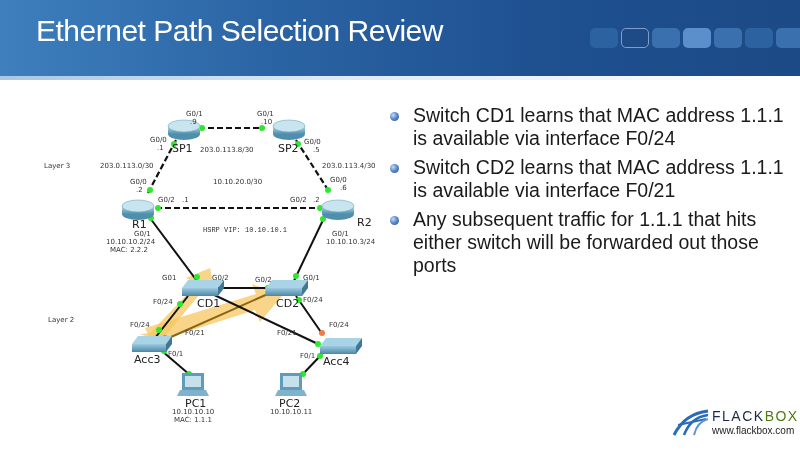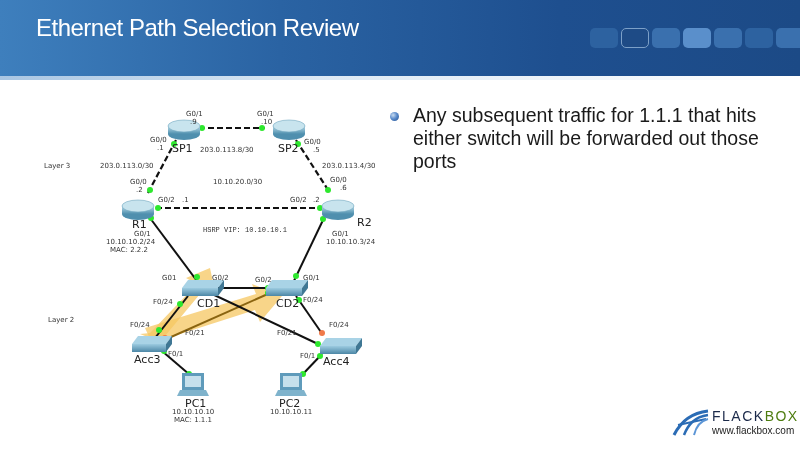--- a/index.html
+++ b/index.html
@@ -1,21 +1,21 @@
 <!DOCTYPE html>
 <html><head>
 <meta charset="utf-8">
 <style>
   html, body { margin:0; padding:0; }
   body { width:800px; height:450px; overflow:hidden; background:#ffffff; position:relative; font-family:"Liberation Sans", sans-serif; }
   .header { position:absolute; left:0; top:0; width:800px; height:80px;
     background:linear-gradient(90deg,#3e7fbd 0%,#2a63a3 35%,#1e4f8f 70%,#1c4a86 100%); }
   .header::after { content:""; position:absolute; left:0; right:0; bottom:0; height:4px;
     background:linear-gradient(90deg,#a9c6e3 0%,#dde9f4 40%,#ffffff 100%); }
-  .title { position:absolute; left:36px; top:14px; font-size:24px; color:#ffffff; letter-spacing:-0.5px;
+  .title { position:absolute; left:36px; top:14px; font-size:30px; color:#ffffff; letter-spacing:-0.5px;
     font-family:"Liberation Sans", sans-serif; }
   .nav-blocks { position:absolute; left:590px; top:28px; display:flex; gap:3px; }
   .nav-block { width:28px; height:20px; border-radius:5px; background:#2d62a0; }
   .nav-block.outlined { background:#1e4b86; border:1px solid #7ca0c8; width:26px; height:18px; }
   .nav-block.active { background:#5a8fcb; }
   .nav-block.mid { background:#3a70ae; }
 
   .diagram { position:absolute; left:0; top:88px; width:380px; height:350px; }
   .diagram svg { position:absolute; left:0; top:0; }
   .lbl { position:absolute; font-size:7px; color:#333; font-family:"DejaVu Sans", sans-serif; white-space:nowrap; }
@@ -217,20 +217,28 @@
   <div class="lbl" style="left:300px;top:264px;">F0/1</div>
 
   <div class="lbl" style="left:172px;top:320px;">10.10.10.10</div>
   <div class="lbl" style="left:174px;top:328px;text-align:center;">MAC: 1.1.1</div>
   <div class="lbl" style="left:270px;top:320px;">10.10.10.11</div>
 </div>
 
 <div class="bullets">
   <div class="bullet">
     <span class="bullet-dot"></span>
+    <span class="bullet-text">Switch CD1 learns that MAC address 1.1.1 is available via interface F0/24</span>
+  </div>
+  <div class="bullet">
+    <span class="bullet-dot"></span>
+    <span class="bullet-text">Switch CD2 learns that MAC address 1.1.1 is available via interface F0/21</span>
+  </div>
+  <div class="bullet">
+    <span class="bullet-dot"></span>
     <span class="bullet-text">Any subsequent traffic for 1.1.1 that hits either switch will be forwarded out those ports</span>
   </div>
 </div>
 
 <div class="logo">
   <svg width="40" height="30" viewBox="0 0 40 30" style="position:absolute;left:0;top:2px;">
     <path d="M2,28 C8,16 18,6 36,4" stroke="#2b6cb5" stroke-width="3" fill="none"></path>
     <path d="M12,28 C16,18 22,10 36,8" stroke="#2b6cb5" stroke-width="2.5" fill="none"></path>
     <path d="M6,18 L34,12" stroke="#2b6cb5" stroke-width="2" fill="none"></path>
     <path d="M22,28 C24,20 28,14 36,12" stroke="#5b95d6" stroke-width="2" fill="none"></path>

